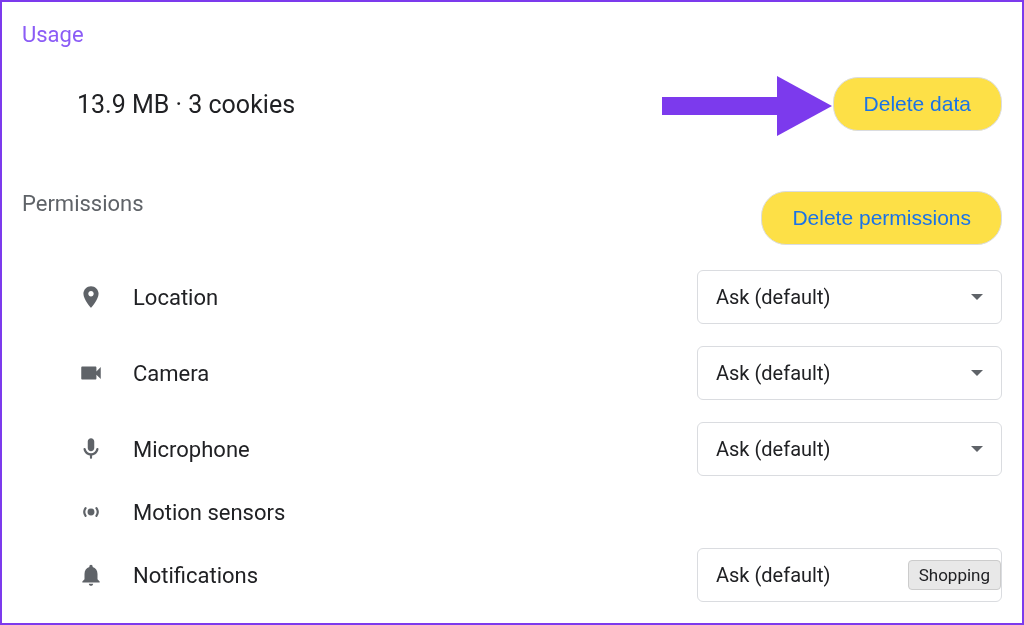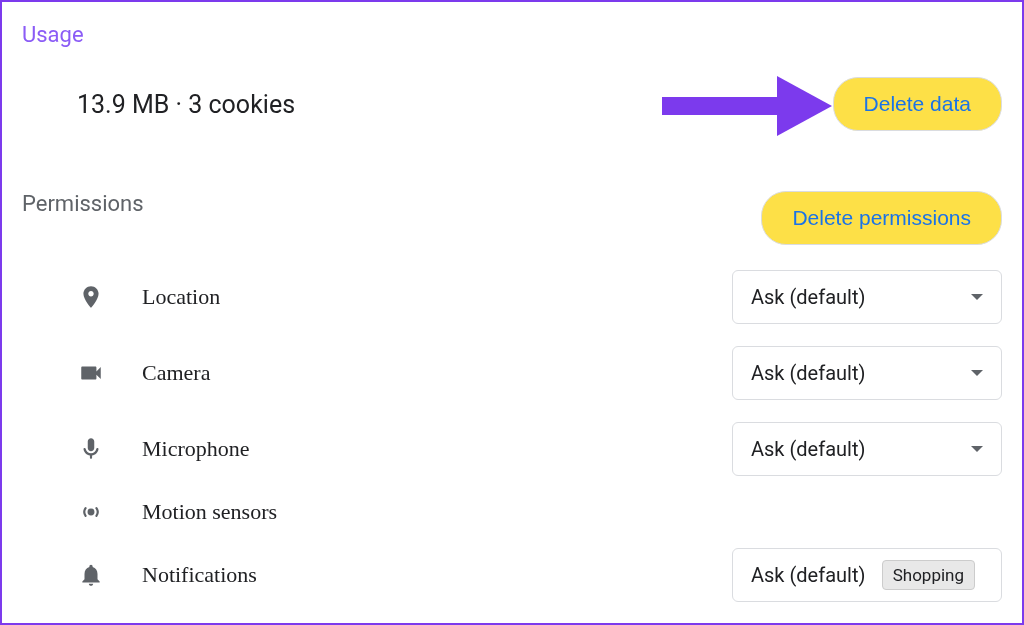--- a/index.html
+++ b/index.html
@@ -60,42 +60,41 @@
     .perm-row {
       display: flex;
       align-items: center;
       justify-content: space-between;
       padding-left: 55px;
       margin-bottom: 22px;
     }
     .perm-left {
       display: flex;
       align-items: center;
-      gap: 37px;
-      font-family: Liberation Serif, serif;
+      gap: 28px;
     }
     .perm-icon {
       width: 28px;
       height: 28px;
       display: flex;
       align-items: center;
       justify-content: center;
       color: #5f6368;
     }
     .perm-label {
       font-size: 22px;
       color: #202124;
       font-weight: 400;
     }
     .dropdown {
       background: #fff;
       border: 1px solid #dadce0;
       border-radius: 6px;
       padding: 14px 18px;
-      width: 270px;
+      width: 305px;
       display: flex;
       align-items: center;
       justify-content: space-between;
       font-size: 20px;
       color: #202124;
       cursor: pointer;
       position: relative;
     }
     .dropdown-caret {
       width: 0;
@@ -105,21 +104,21 @@
       border-top: 6px solid #5f6368;
     }
     .arrow {
       position: absolute;
       left: 655px;
       top: 64px;
       pointer-events: none;
     }
     .shopping-tag {
       position: absolute;
-      right: 26px;
+      right: 0;
       background: #e8e8e8;
       border: 1px solid #ccc;
       border-radius: 4px;
       padding: 4px 10px;
       font-size: 17px;
       color: #202124;
     }
   </style>
 </head>
 <body>

